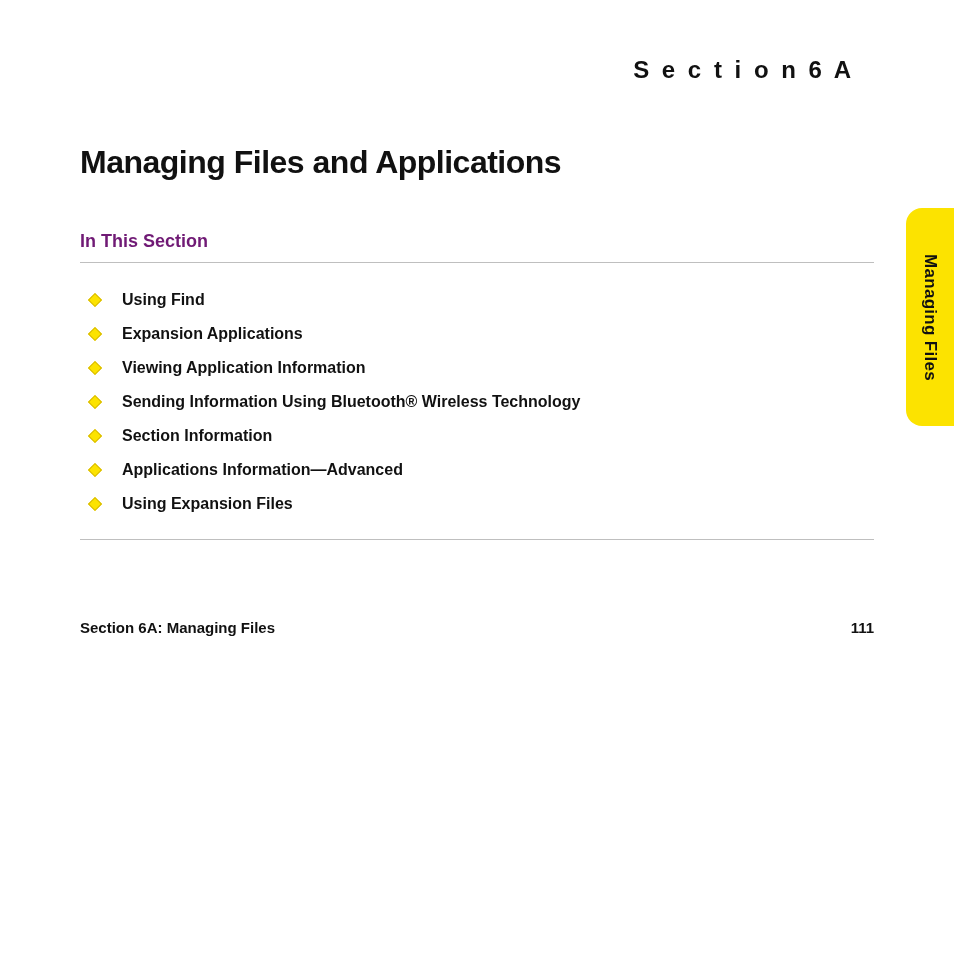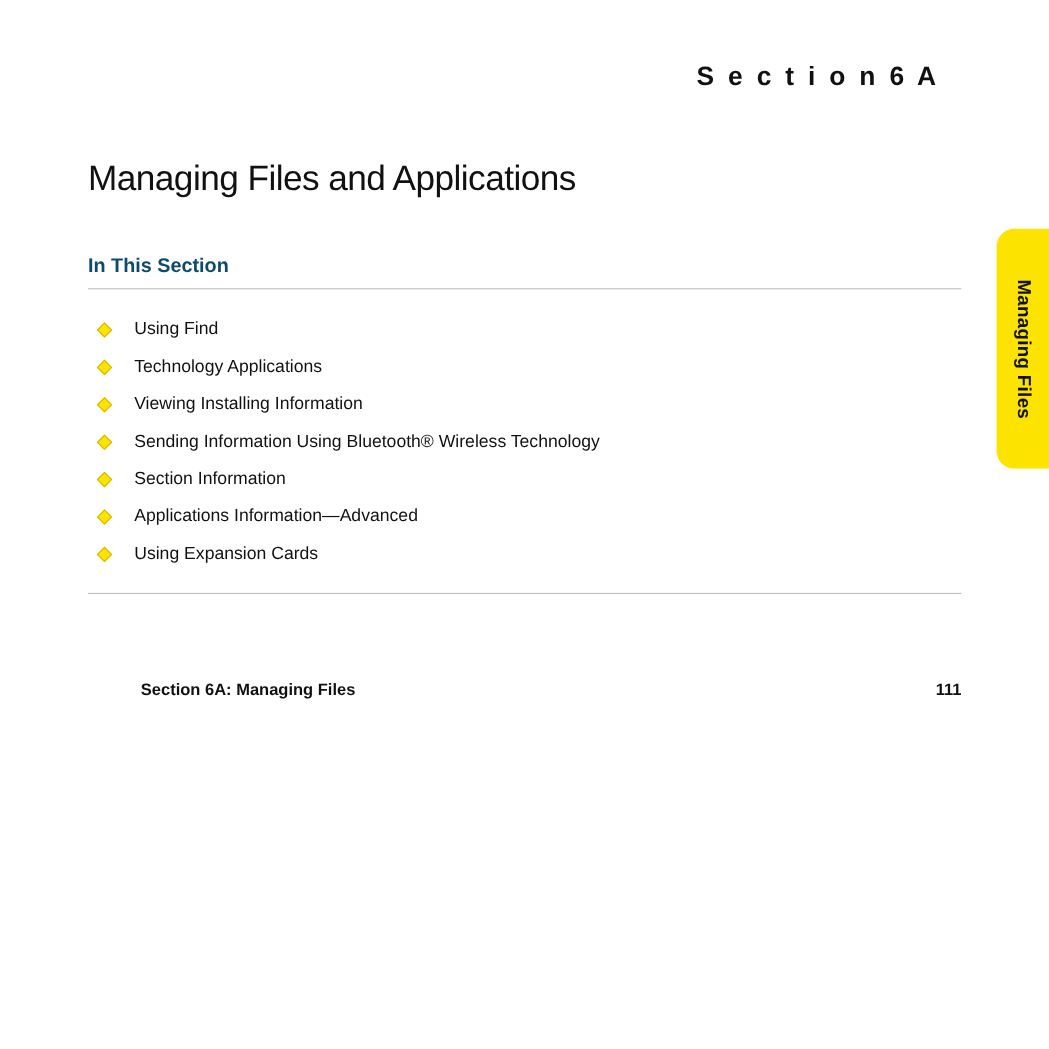--- a/index.html
+++ b/index.html
@@ -21,29 +21,29 @@
     text-align: right;
     font-size: 24px;
     font-weight: 700;
     letter-spacing: 3px;
     color: #111;
     margin-bottom: 60px;
     padding-right: 20px;
   }
   .title {
     font-size: 32px;
-    font-weight: 400;
+    font-weight: 700;
     color: #111;
     margin-bottom: 50px;
     letter-spacing: -0.5px;
   }
   .subheading {
     font-size: 18px;
     font-weight: 700;
-    color: #0c4a6e;
+    color: #701a75;
     padding-bottom: 10px;
   }
   hr.rule {
     border: none;
     border-top: 1px solid #bfbfbf;
     margin: 0;
   }
   ul.toc {
     list-style: none;
     padding: 20px 0 18px 0;
@@ -57,21 +57,21 @@
     width: 10px;
     height: 10px;
     transform: rotate(45deg);
     background: #fce300;
     border: 1px solid #d6b800;
     margin: 0 22px 0 10px;
     flex: 0 0 auto;
   }
   .toc-text {
     font-size: 16px;
-    font-weight: 400;
+    font-weight: 700;
     color: #111;
   }
   .side-tab {
     position: absolute;
     top: 208px;
     right: 0;
     width: 48px;
     height: 218px;
     background: #fce300;
     border-top-left-radius: 16px;
@@ -88,21 +88,20 @@
     letter-spacing: 0.3px;
   }
   .footer {
     position: absolute;
     left: 80px;
     right: 80px;
     bottom: 44px;
     display: flex;
     justify-content: space-between;
     align-items: baseline;
-    margin-left: 48px;
   }
   .footer-left {
     font-size: 15px;
     font-weight: 700;
     color: #111;
   }
   .footer-right {
     font-size: 15px;
     font-weight: 700;
     color: #111;
@@ -120,41 +119,41 @@
   <div class="subheading">In This Section</div>
   <hr class="rule">
 
   <ul class="toc">
     <li>
       <span class="bullet"></span>
       <span class="toc-text">Using Find</span>
     </li>
     <li>
       <span class="bullet"></span>
-      <span class="toc-text">Technology Applications</span>
+      <span class="toc-text">Expansion Applications</span>
     </li>
     <li>
       <span class="bullet"></span>
-      <span class="toc-text">Viewing Installing Information</span>
+      <span class="toc-text">Viewing Application Information</span>
     </li>
     <li>
       <span class="bullet"></span>
       <span class="toc-text">Sending Information Using Bluetooth® Wireless Technology</span>
     </li>
     <li>
       <span class="bullet"></span>
       <span class="toc-text">Section Information</span>
     </li>
     <li>
       <span class="bullet"></span>
       <span class="toc-text">Applications Information—Advanced</span>
     </li>
     <li>
       <span class="bullet"></span>
-      <span class="toc-text">Using Expansion Cards</span>
+      <span class="toc-text">Using Expansion Files</span>
     </li>
   </ul>
 
   <hr class="rule">
 
   <div class="side-tab">
     <span>Managing Files</span>
   </div>
 
   <div class="footer">

